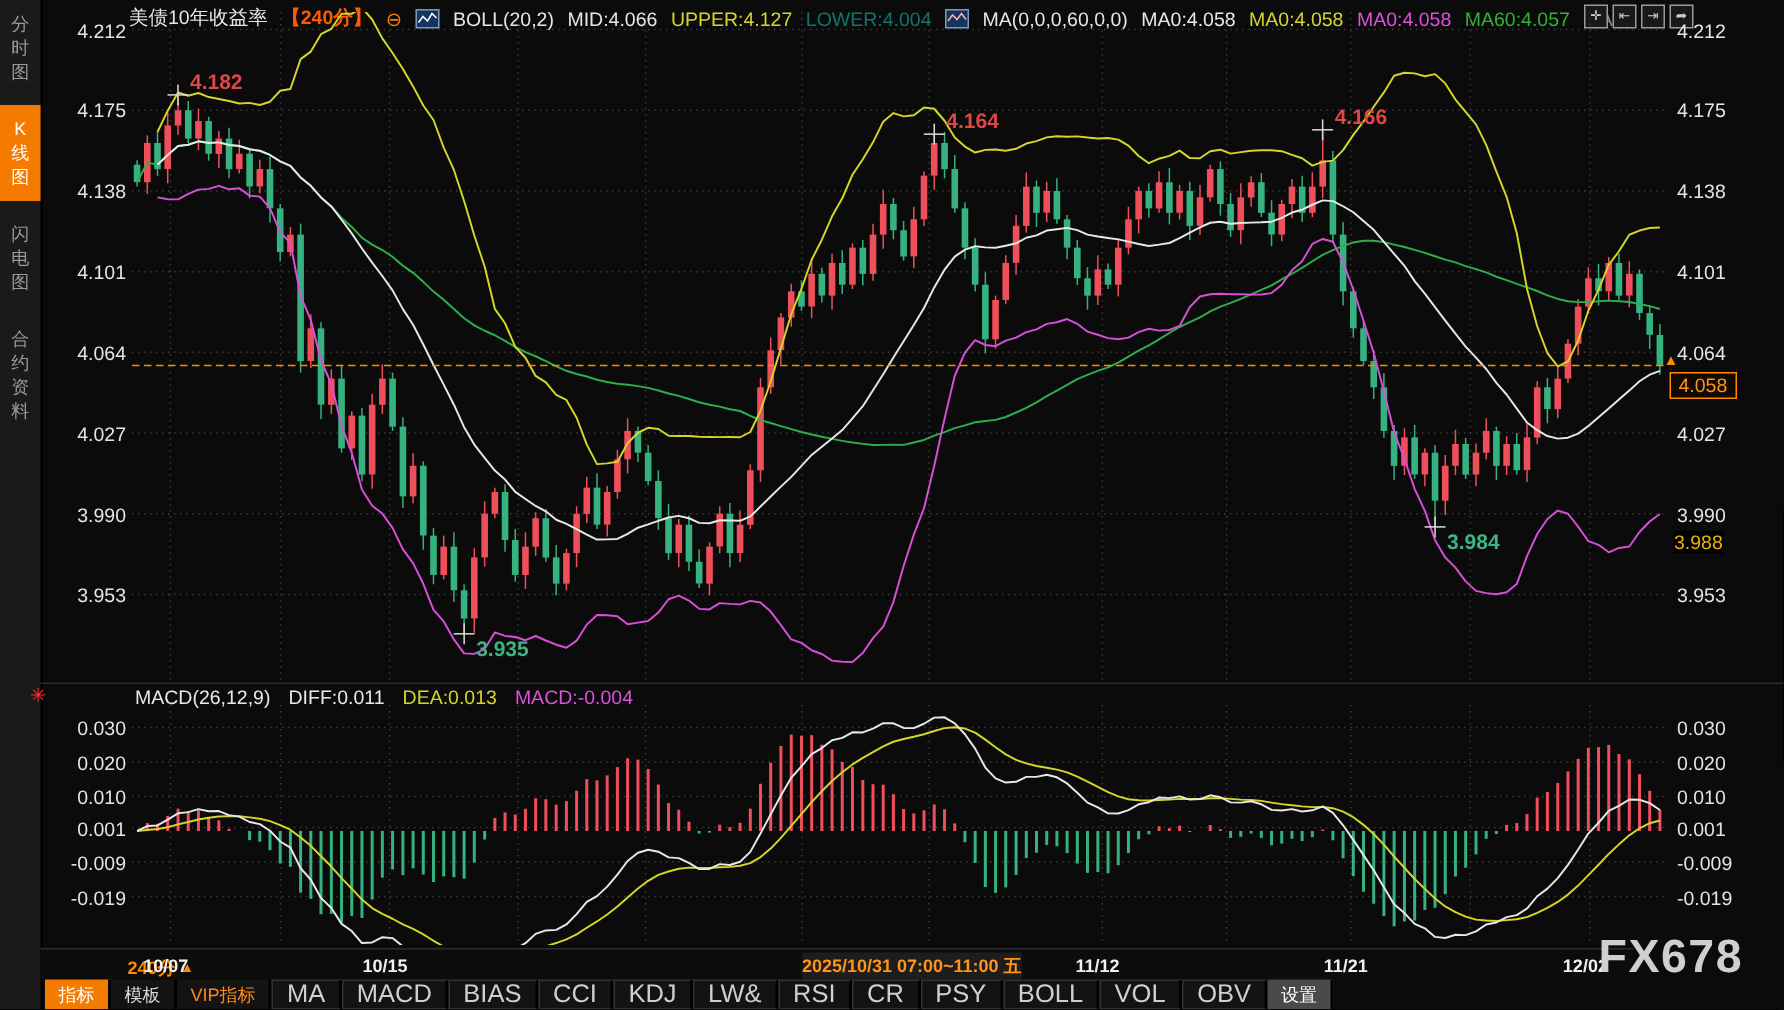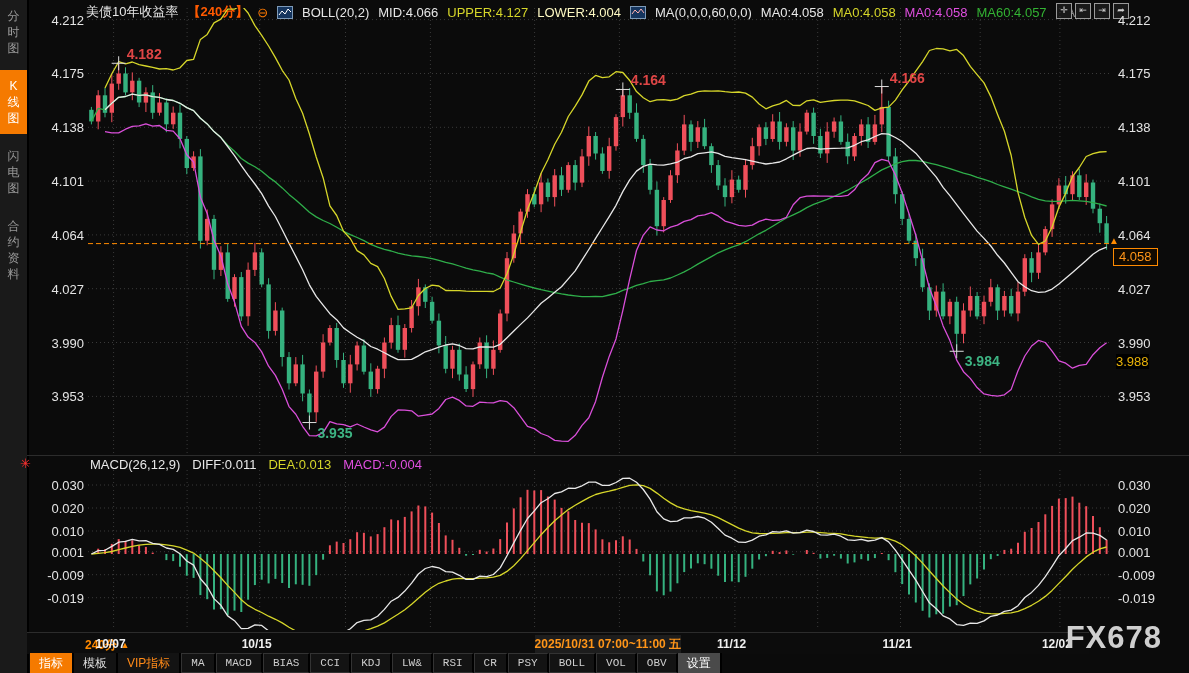--- a/index.html
+++ b/index.html
@@ -9,21 +9,21 @@
   .sidebar{position:absolute;left:0;top:0;width:27px;height:673px;background:#1a1a1a;border-right:2px solid #000;}
   .side-tab{width:27px;text-align:center;font-size:12px;line-height:16px;color:#9a9a9a;
             padding:8px 0;margin-bottom:6px;white-space:pre-line;cursor:pointer;}
   .side-tab.active{background:#f57a00;color:#fff;}
   .pane-star{position:absolute;left:20px;top:456px;font-size:13px;color:#ff2f2f;}
   
   .hdr{position:absolute;left:86px;top:4px;height:16px;display:flex;align-items:center;gap:9px;
        font-size:13px;white-space:nowrap;}
   .hdr .w{color:#e6e6e6}.hdr .period{color:#ff5a00;font-weight:bold}
   .hdr .target{color:#ff7a00;font-size:13px}
-  .hdr .upper{color:#d6d62a}.hdr .lower{color:#fef9c3}
+  .hdr .upper{color:#d6d62a}.hdr .lower{color:#0f766e}
   .mini-chart-icon{display:inline-block;width:14px;height:11px;background:#15355e;border:1px solid #7d9ab8;}
   .mini-chart-icon svg{display:block}
   .wicons{position:absolute;left:1056px;top:3px;display:flex;gap:3px;}
   .wicon{width:14px;height:14px;border:1px solid #9a9a9a;background:#191919;color:#cfcfcf;
          font-size:9px;line-height:13px;text-align:center;cursor:pointer;}
   
   .axlab{position:absolute;font-size:13px;color:#e4e4e4;height:15px;line-height:15px;}
   .axlab.l{left:34px;width:50px;text-align:right;}
   .axlab.r{left:1118px;width:60px;text-align:left;}
   .pricebox{position:absolute;left:1113px;border:1px solid #ff8a00;background:#120a00;color:#ff9518;
@@ -39,21 +39,21 @@
   .time-axis{position:absolute;left:27px;top:632px;width:1062px;height:21px;background:#0c0c0c;border-top:1px solid #2c2c2c;}
   .period-btn{position:absolute;left:58px;top:4px;color:#ff8a00;font-size:12px;font-weight:bold;cursor:pointer;}
   .period-btn .tri{font-size:9px;vertical-align:1px;}
   .dlab{position:absolute;top:4px;font-size:12px;font-weight:bold;color:#f0f0f0;}
   .dhl{position:absolute;top:2px;background:#1d1d1d;color:#ff9518;font-size:12px;font-weight:bold;
        padding:1px 0;white-space:nowrap;}
   
   .toolbar{position:absolute;left:30px;top:653px;height:20px;display:flex;background:#000;}
   .tbtn{display:flex;align-items:center;padding:0 9px;background:#131313;color:#dcdcdc;font-size:12px;
         border-right:2px solid #000;cursor:pointer;white-space:nowrap;}
-  .tbtn.mono{font-family:Liberation Mono, monospace;font-size:11px;color:#cfcfcf;border:1px solid #333;border-right:2px solid #000;}
+  .tbtn.mono{font-family:Liberation Sans, sans-serif;font-size:17px;color:#cfcfcf;border:1px solid #333;border-right:2px solid #000;}
   .tbtn.active{background:#f57a00;color:#fff;}
   .tbtn.vip{color:#ff8a18;}
   .tbtn.settings{background:#4a4a4a;color:#fff;}
   .wm{position:absolute;right:27px;top:620px;font-size:31px;font-weight:bold;color:#cfcfcf;letter-spacing:1px;}
 </style>
 </head>
 <body>
 
 <div class="app">
 

